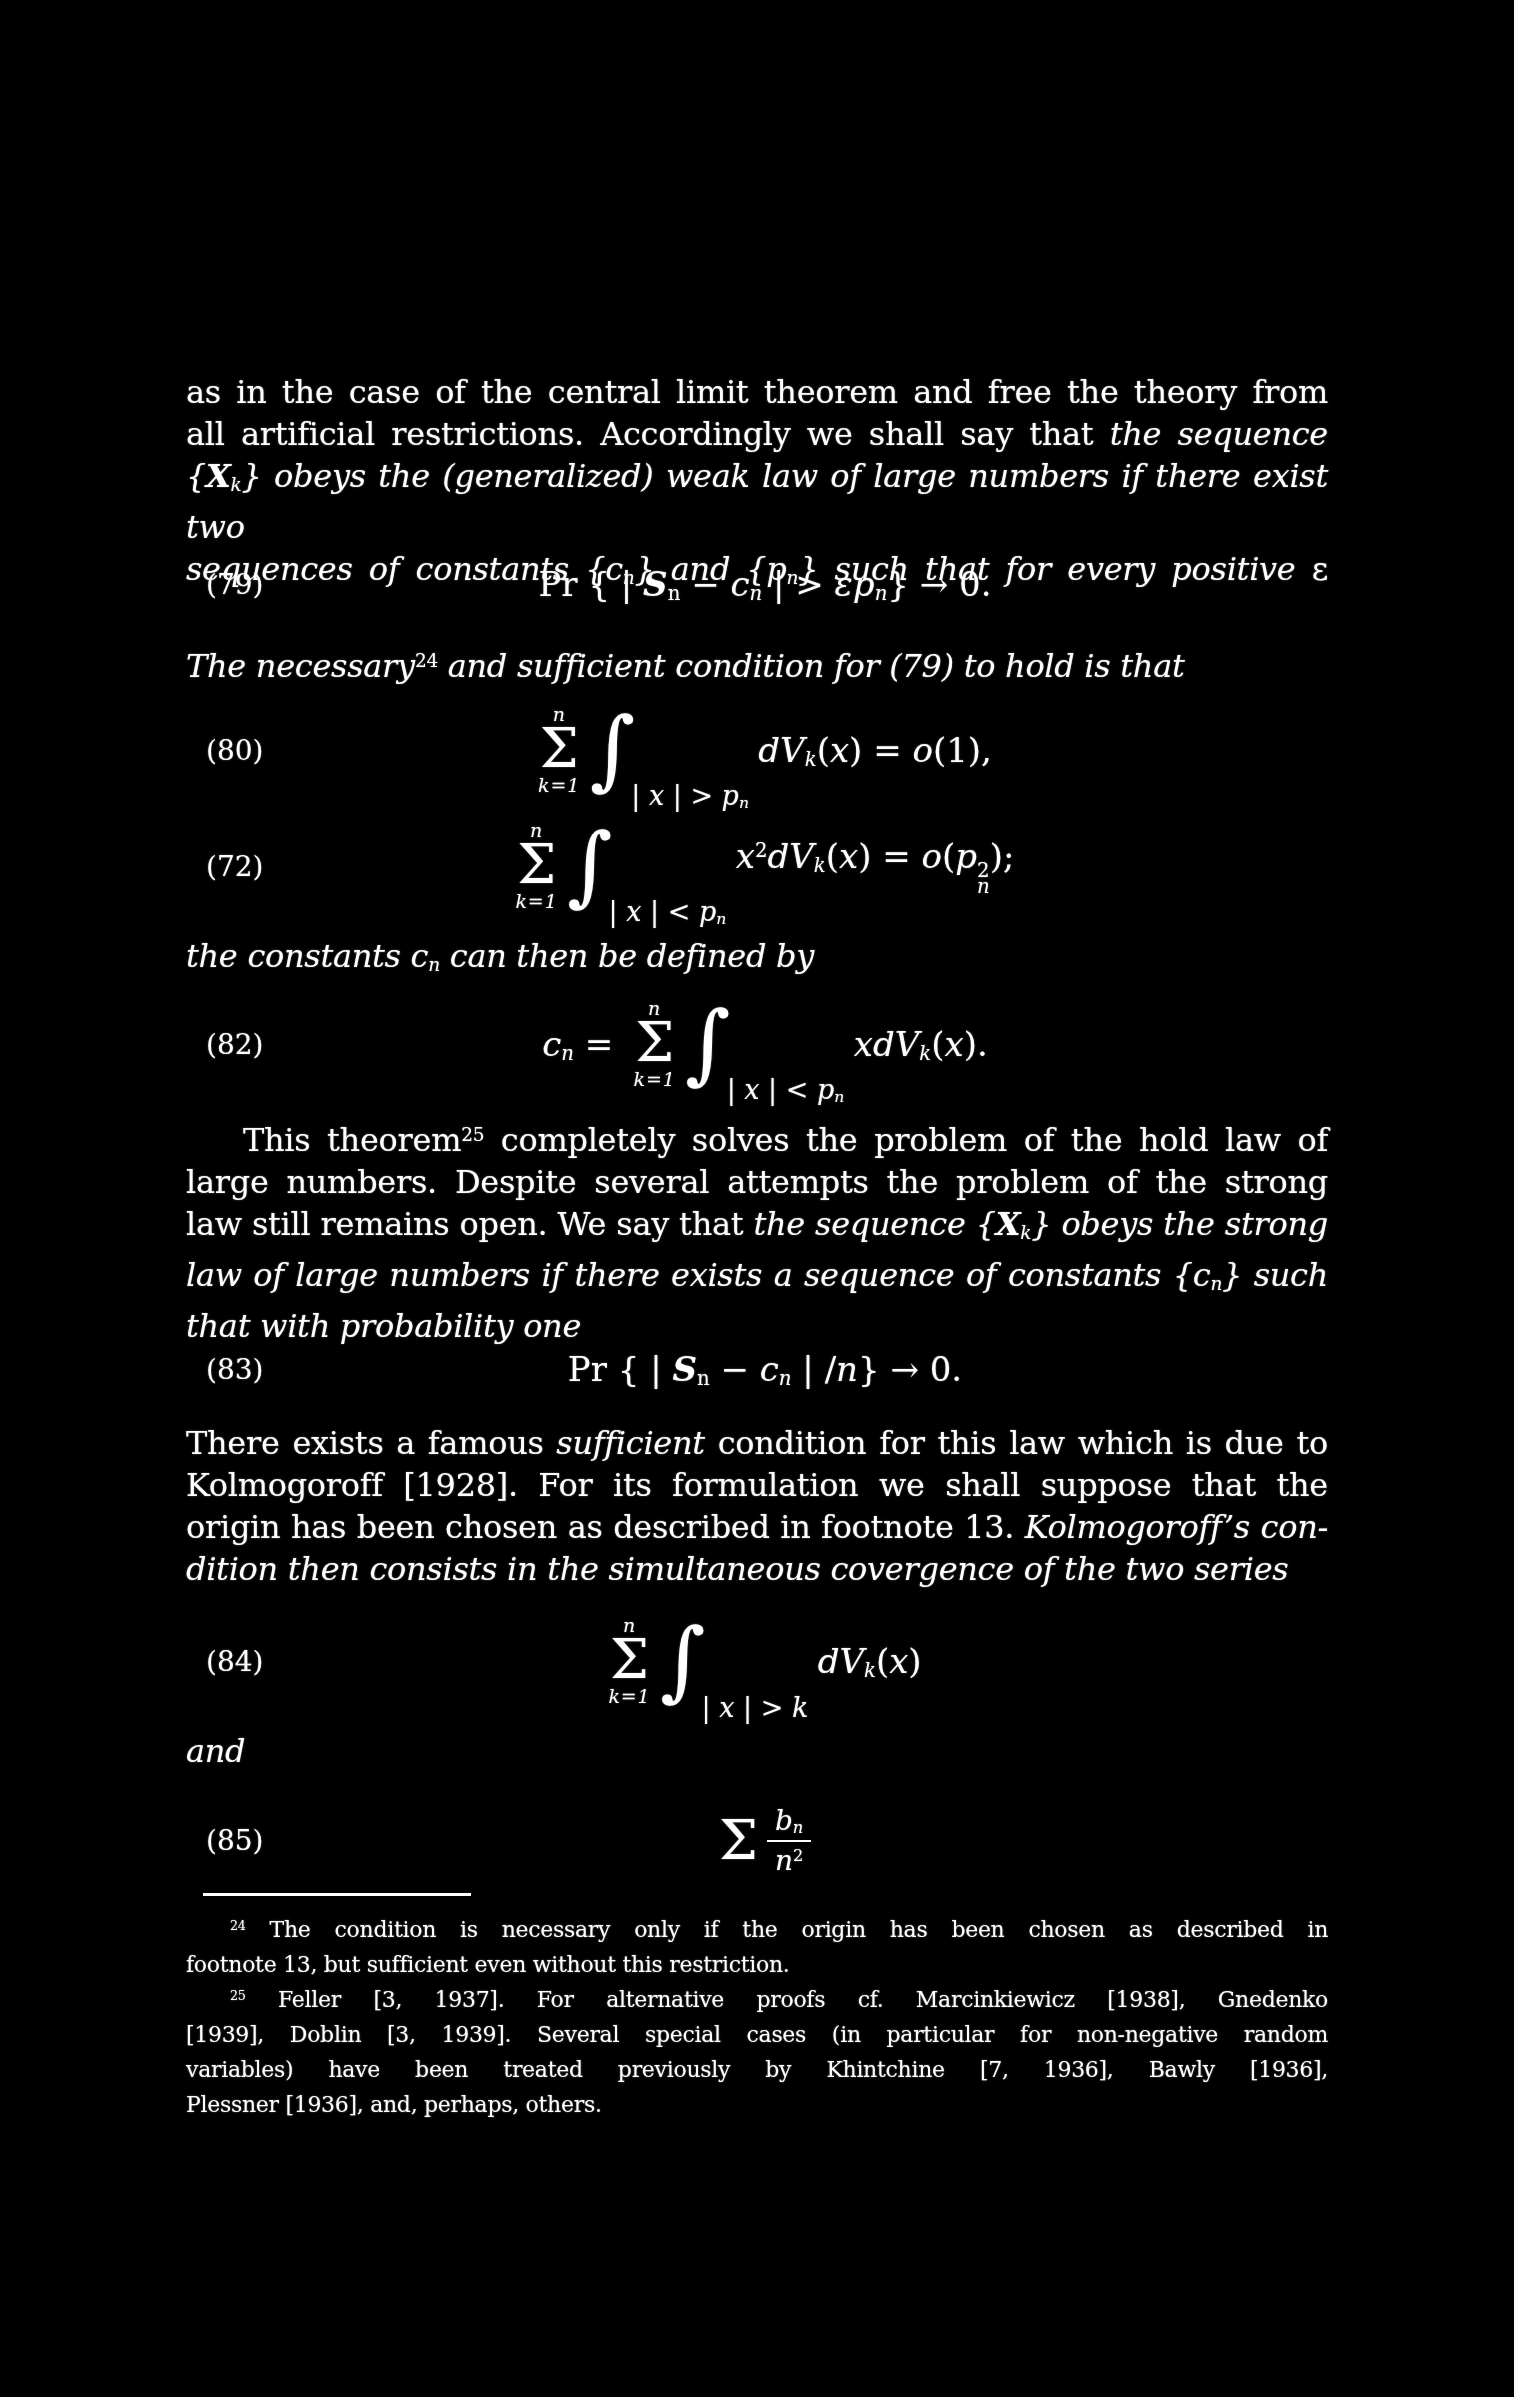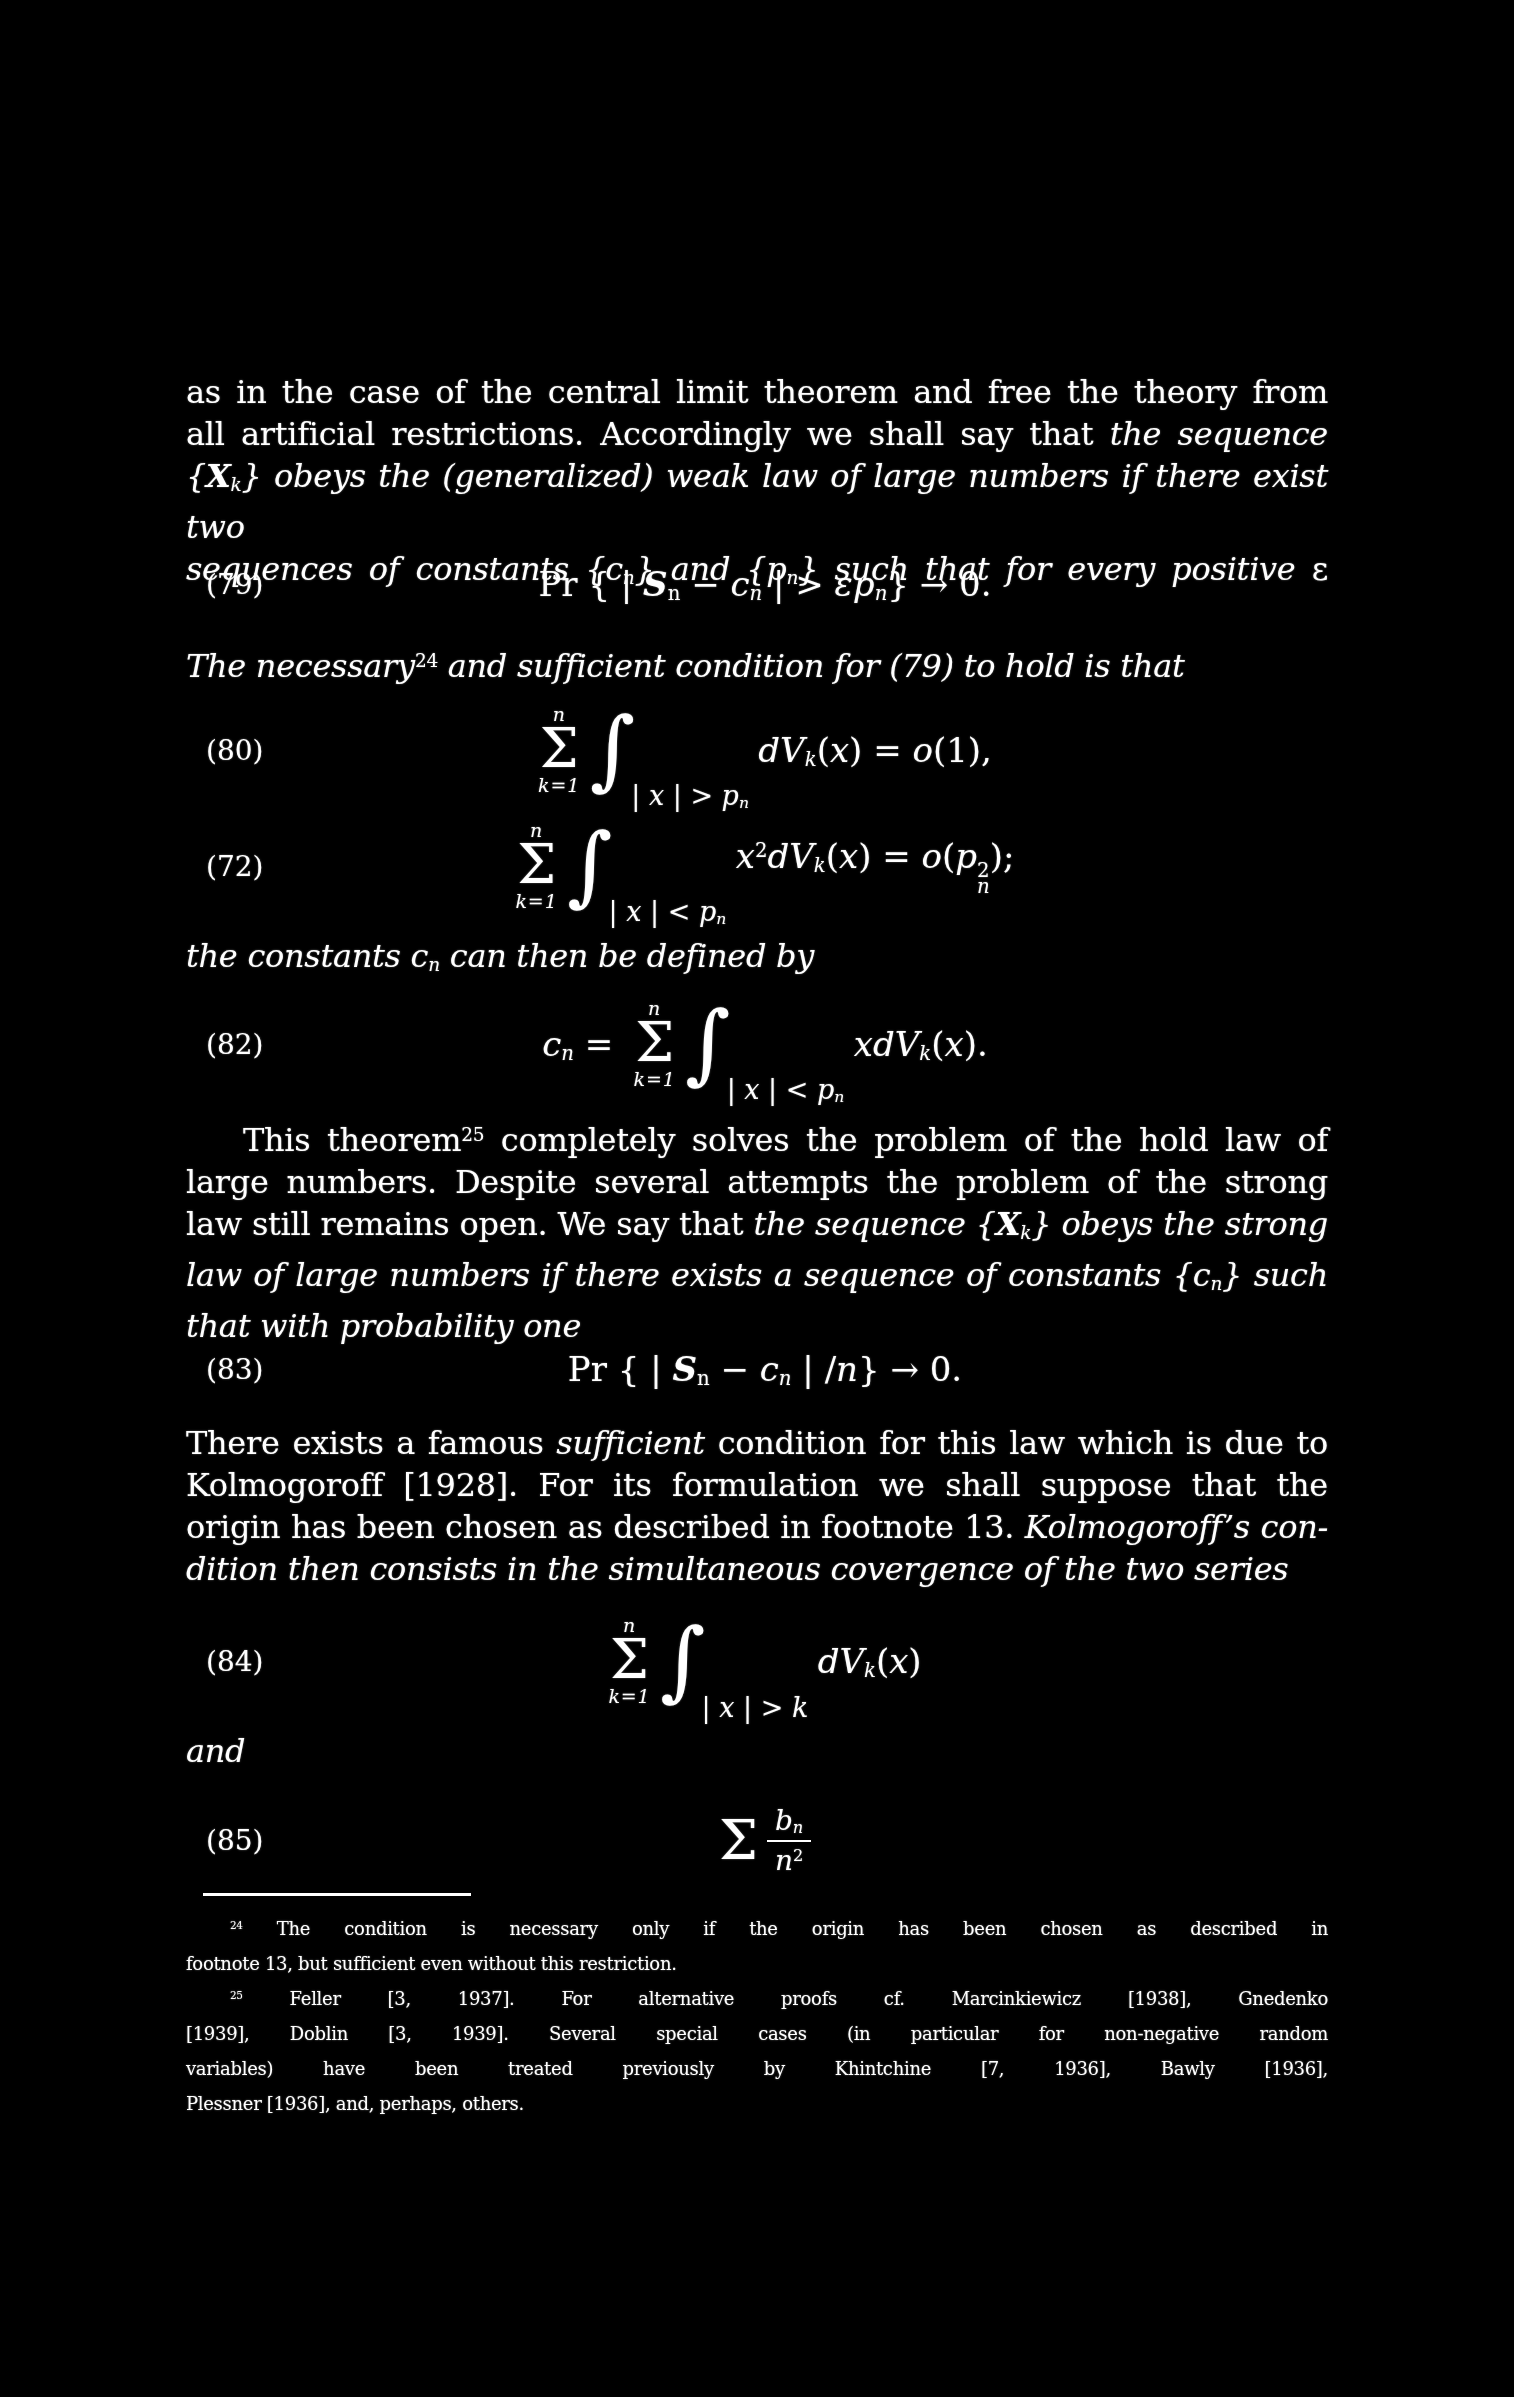--- a/index.html
+++ b/index.html
@@ -6,21 +6,21 @@
   .page{position:relative;width:1514px;height:2397px;background:#000000;color:#ffffff;
         font-family:"DejaVu Serif", serif; overflow:hidden;
         text-shadow:0 0 1.9px rgba(255,255,255,.45);}
   .header{position:absolute;top:284px;left:202px;right:186px;display:flex;align-items:baseline;}
   .hyear{font-size:26.5px;}
   .htitle{flex:1;text-align:center;font-size:25.6px;letter-spacing:1.9px;font-weight:bold;}
   .hpage{font-size:38px;}
   .para{position:absolute;left:186px;right:186px;}
   .line{font-size:32px;line-height:42px;text-align:justify;letter-spacing:-0.3px;}
   .line.jf{text-align-last:justify;}
-  .fn .line{font-size:18px;line-height:35px;}
+  .fn .line{font-size:22px;line-height:35px;}
   .ind .line:first-child{text-indent:57px;}
   .fn.ind .line:first-child{text-indent:44px;}
   .it{font-style:italic;}
   .bi{font-style:italic;font-weight:bold;}
   .sp{font-size:0.58em;vertical-align:0.55em;}
   .sb{font-size:0.58em;vertical-align:-0.2em;}
   .eq{position:absolute;left:202px;right:186px;display:flex;align-items:center;justify-content:center;}
   .eq .lbl{position:absolute;left:4px;font-size:28px;}
   .eq-body{display:flex;align-items:center;font-size:34px;}
   .eq-body > *{margin:0 4.7px;}

